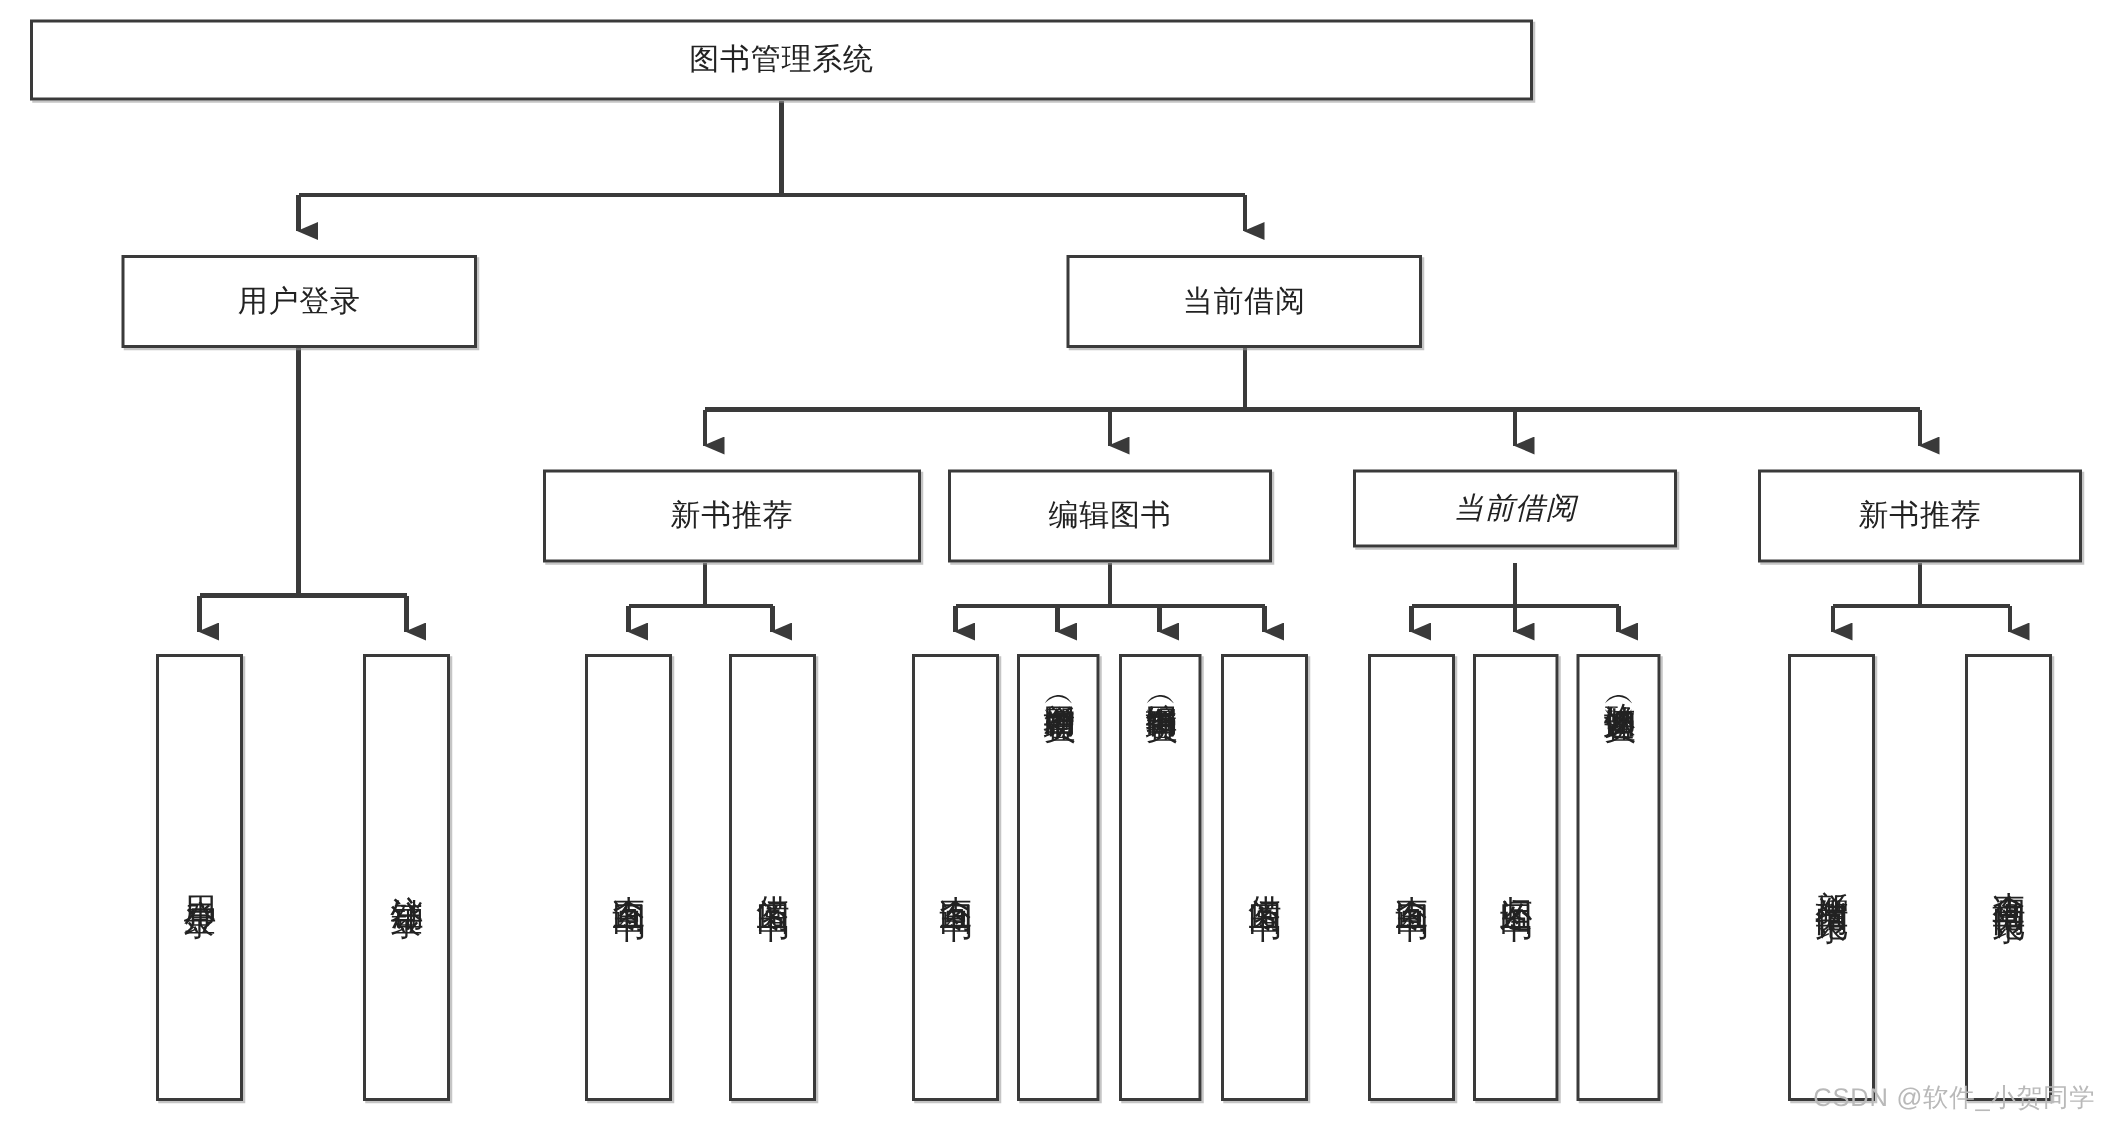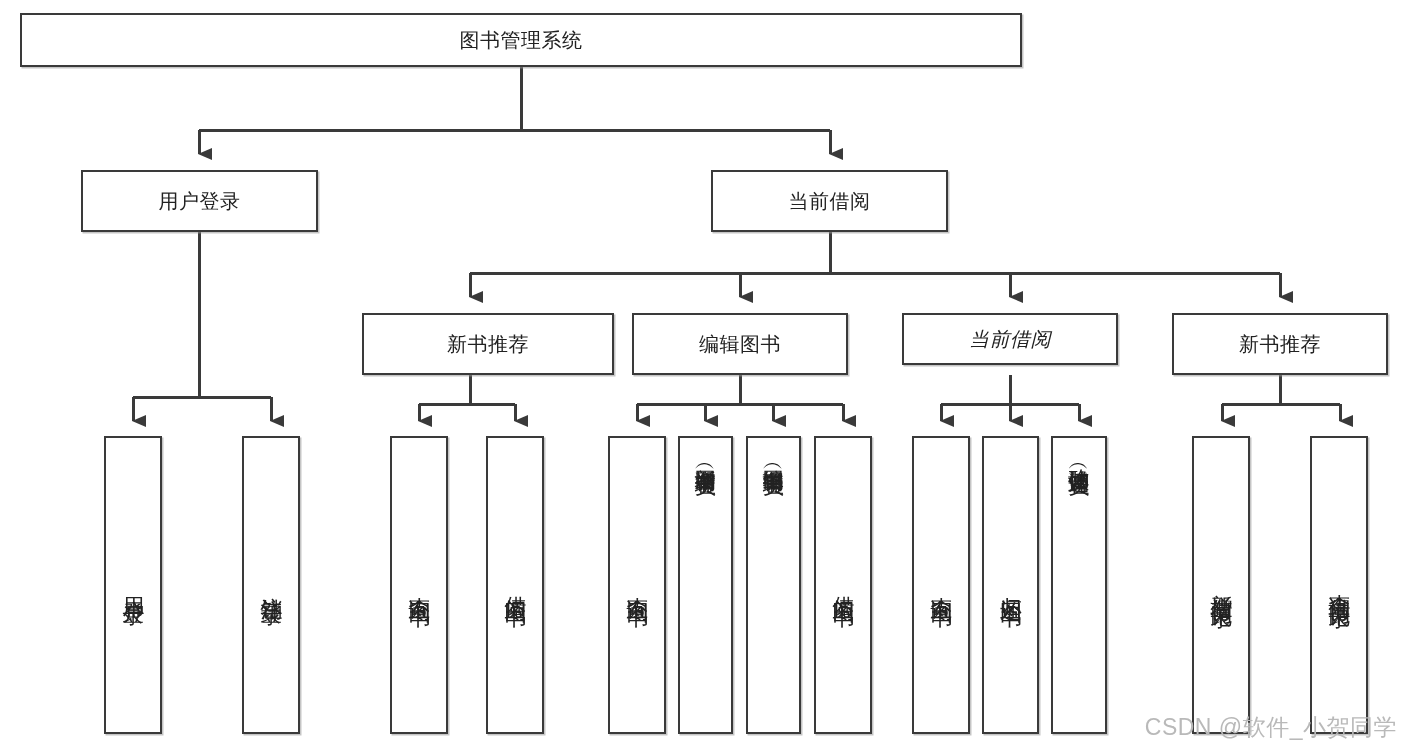--- a/index.html
+++ b/index.html
@@ -64,21 +64,21 @@
     letter-spacing: 1px;
   }
   .node-box.vertical.mid-text {
     align-items: center;
     padding-top: 0;
   }
   .watermark {
     position: absolute;
     right: 8px;
     bottom: 4px;
-    font-size: 23px;
+    font-size: 17px;
     color: #b9b9b9;
     letter-spacing: 0.5px;
     white-space: nowrap;
     pointer-events: none;
   }
 </style>
 </head>
 <body>
 
 <div id="diagram-root">

